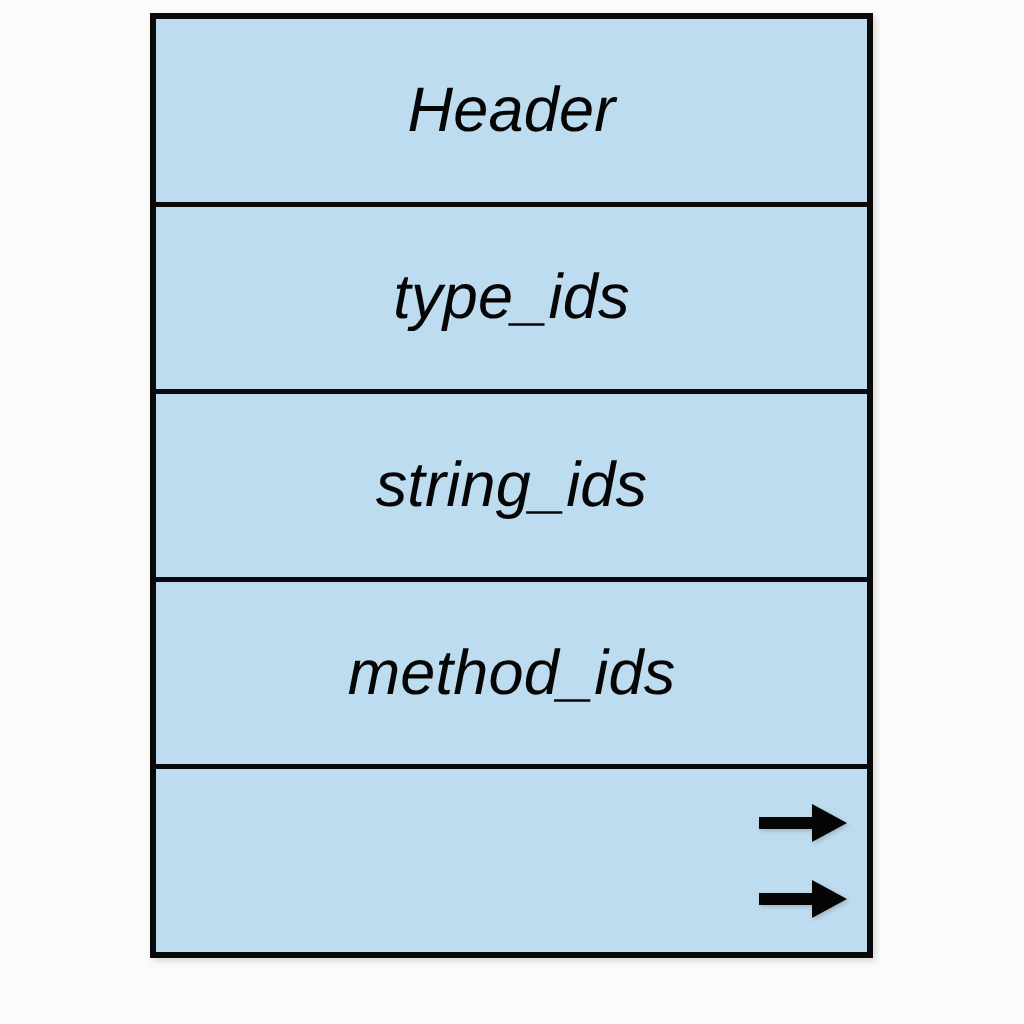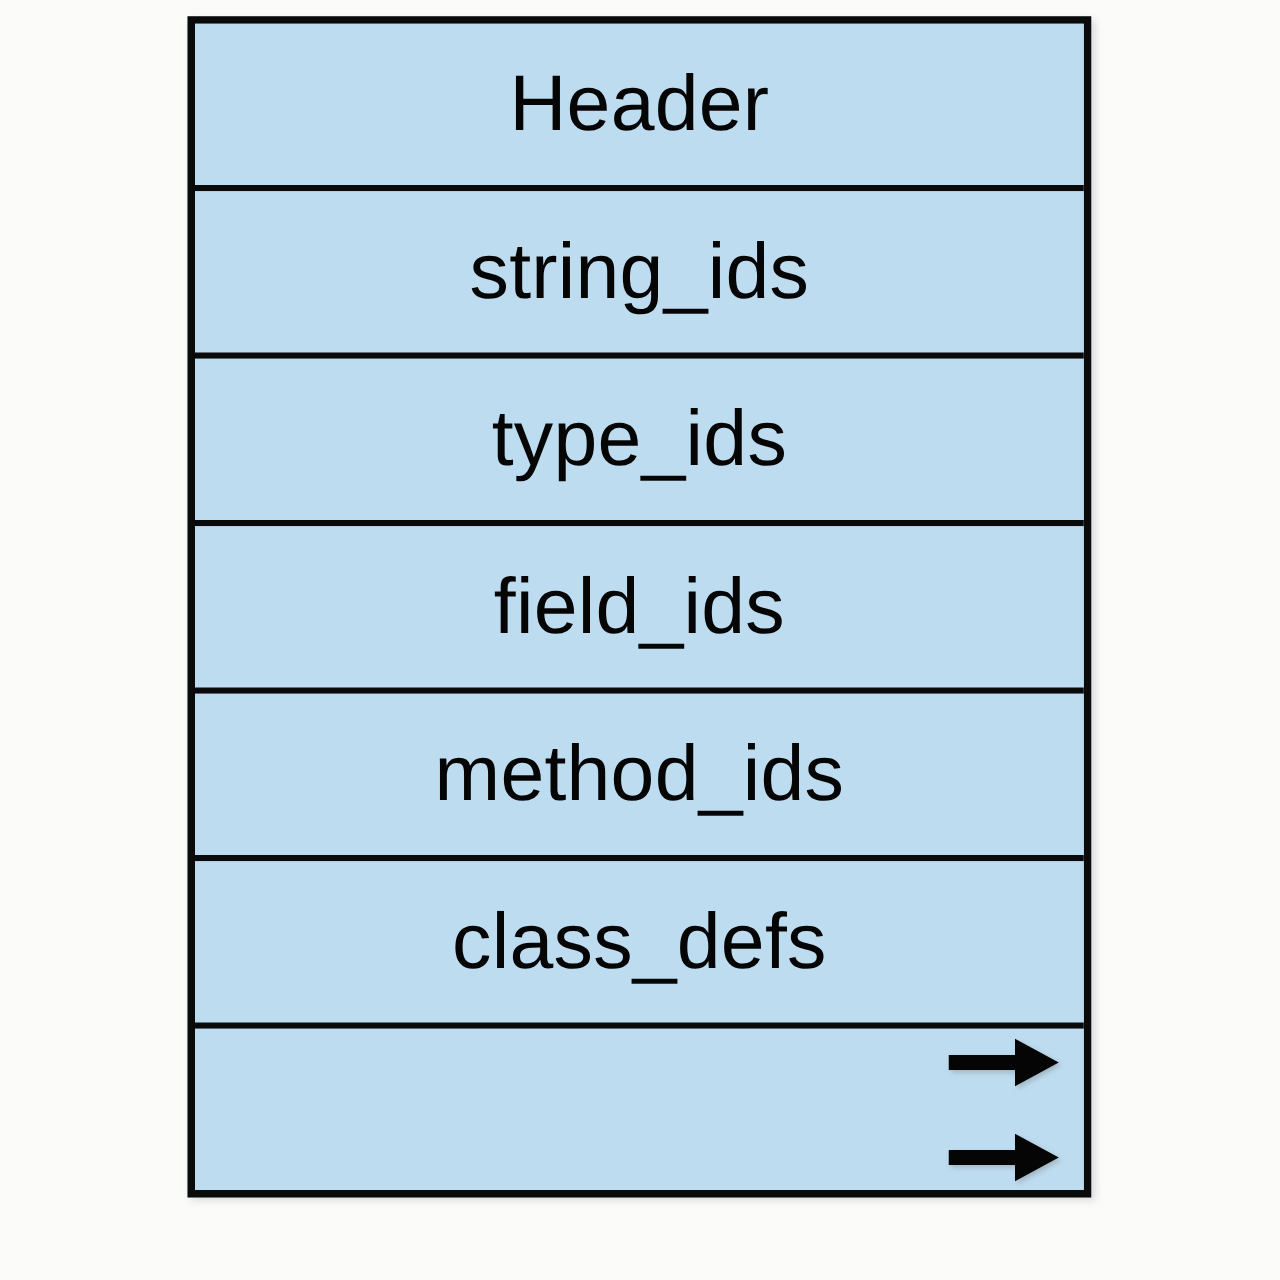--- a/index.html
+++ b/index.html
@@ -14,20 +14,21 @@
     overflow: hidden;
     position: relative;
   }
 
   #canvas {
     position: absolute;
     left: 0;
     top: 0;
     width: 812px;
     height: 1024px;
+    font-style: italic;
   }
 
   
   #layout-stack {
     position: absolute;
     left: 150px;
     top: 13px;
     width: 723px;
     height: 945px;
     box-sizing: border-box;
@@ -88,39 +89,33 @@
 
 <div id="canvas">
 
   <div id="layout-stack">
 
     <div class="section-row">
       <span class="section-label">Header</span>
     </div>
 
     <div class="section-row">
+      <span class="section-label">type_ids</span>
+    </div>
+
+    <div class="section-row">
       <span class="section-label">string_ids</span>
     </div>
 
-    <div class="section-row">
-      <span class="section-label">type_ids</span>
-    </div>
 
-
-    <div class="section-row">
-      <span class="section-label">field_ids</span>
-    </div>
 
     <div class="section-row">
       <span class="section-label">method_ids</span>
     </div>
 
-    <div class="section-row">
-      <span class="section-label">class_defs</span>
-    </div>
 
     <div class="section-row">
 
       <div class="arrow-group">
         <svg class="arrow-icon" viewBox="0 0 92 46">
           <path d="M2 17 H55 V4 L90 23 L55 42 V29 H2 Z" fill="#050505"></path>
         </svg>
         <svg class="arrow-icon" viewBox="0 0 92 46">
           <path d="M2 17 H55 V4 L90 23 L55 42 V29 H2 Z" fill="#050505"></path>
         </svg>

